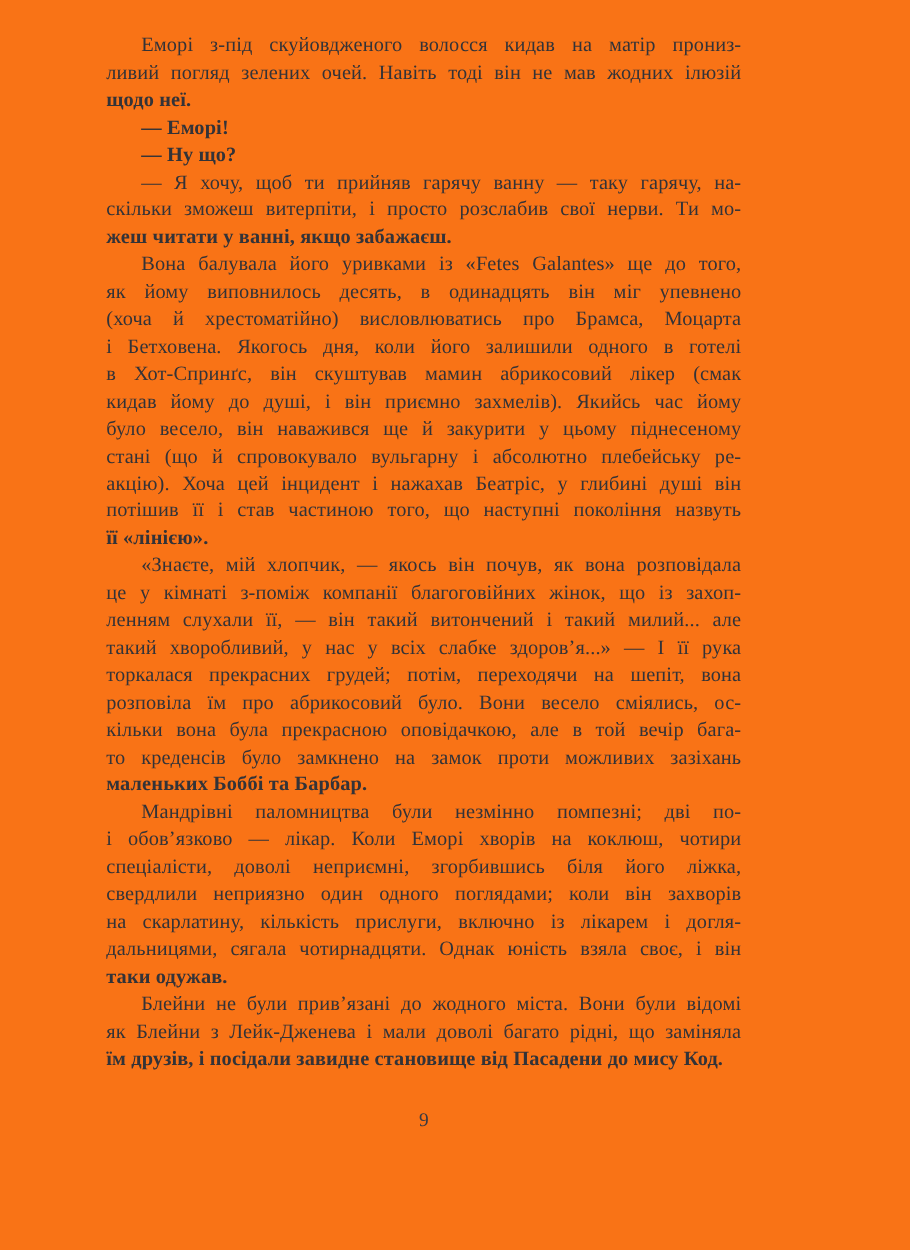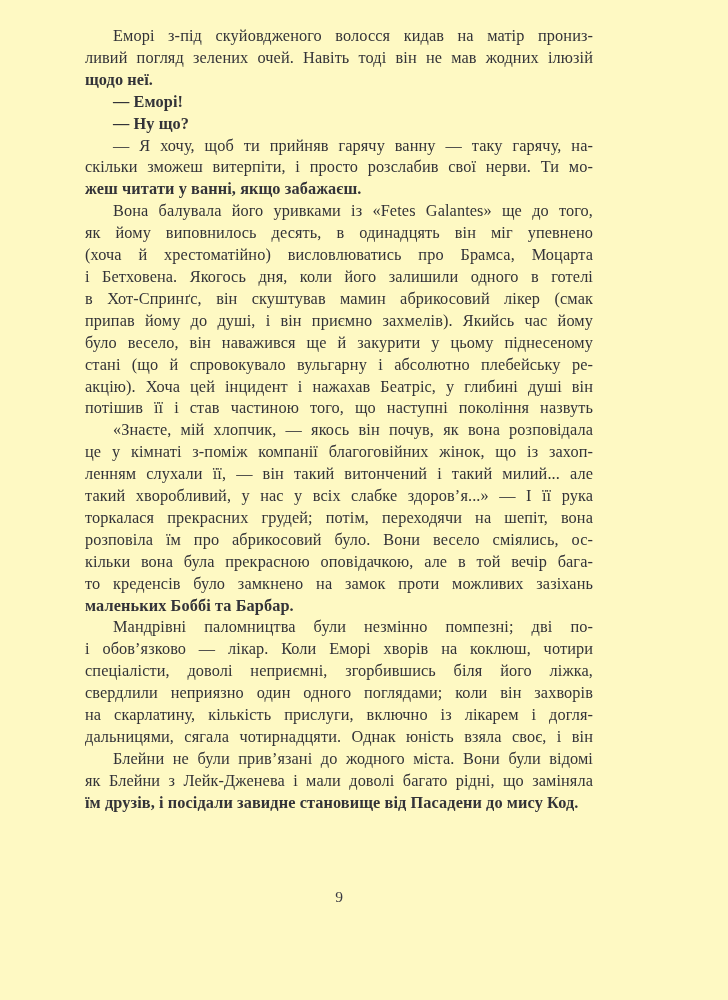--- a/index.html
+++ b/index.html
@@ -4,21 +4,21 @@
 <style>
   html, body { margin: 0; padding: 0; }
   body {
     width: 728px; height: 1000px;
     background: #ffffff;
     font-family: "Liberation Serif", "DejaVu Serif", serif;
   }
   .page {
     position: relative;
     width: 728px; height: 1000px;
-    background: #fef9c3;
+    background: #f97316;
     overflow: hidden;
   }
   .textblock {
     position: absolute;
     left: 85px; top: 25px;
     width: 508px;
     font-size: 16.3px;
     line-height: 21.9px;
     color: #333338;
     letter-spacing: 0.1px;
@@ -64,44 +64,46 @@
         <div class="line indent">— Я хочу, щоб ти прийняв гарячу ванну — таку гарячу, на-</div>
         <div class="line">скільки зможеш витерпіти, і просто розслабив свої нерви. Ти мо-</div>
         <div class="line last">жеш читати у ванні, якщо забажаєш.</div>
       </div>
       <div class="para">
         <div class="line indent">Вона балувала його уривками із «Fetes Galantes» ще до того,</div>
         <div class="line">як йому виповнилось десять, в одинадцять він міг упевнено</div>
         <div class="line">(хоча й хрестоматійно) висловлюватись про Брамса, Моцарта</div>
         <div class="line">і Бетховена. Якогось дня, коли його залишили одного в готелі</div>
         <div class="line">в Хот-Спринґс, він скуштував мамин абрикосовий лікер (смак</div>
-        <div class="line">припав йому до душі, і він приємно захмелів). Якийсь час йому</div>
+        <div class="line">кидав йому до душі, і він приємно захмелів). Якийсь час йому</div>
         <div class="line">було весело, він наважився ще й закурити у цьому піднесеному</div>
         <div class="line">стані (що й спровокувало вульгарну і абсолютно плебейську ре-</div>
         <div class="line">акцію). Хоча цей інцидент і нажахав Беатріс, у глибині душі він</div>
         <div class="line">потішив її і став частиною того, що наступні покоління назвуть</div>
+        <div class="line last">її «лінією».</div>
       </div>
       <div class="para">
         <div class="line indent">«Знаєте, мій хлопчик, — якось він почув, як вона розповідала</div>
         <div class="line">це у кімнаті з-поміж компанії благоговійних жінок, що із захоп-</div>
         <div class="line">ленням слухали її, — він такий витончений і такий милий... але</div>
         <div class="line">такий хворобливий, у нас у всіх слабке здоров’я...» — І її рука</div>
         <div class="line">торкалася прекрасних грудей; потім, переходячи на шепіт, вона</div>
         <div class="line">розповіла їм про абрикосовий було. Вони весело сміялись, ос-</div>
         <div class="line">кільки вона була прекрасною оповідачкою, але в той вечір бага-</div>
         <div class="line">то креденсів було замкнено на замок проти можливих зазіхань</div>
         <div class="line last">маленьких Боббі та Барбар.</div>
       </div>
       <div class="para">
         <div class="line indent">Мандрівні паломництва були незмінно помпезні; дві по-</div>
         <div class="line">і обов’язково — лікар. Коли Еморі хворів на коклюш, чотири</div>
         <div class="line">спеціалісти, доволі неприємні, згорбившись біля його ліжка,</div>
         <div class="line">свердлили неприязно один одного поглядами; коли він захворів</div>
         <div class="line">на скарлатину, кількість прислуги, включно із лікарем і догля-</div>
         <div class="line">дальницями, сягала чотирнадцяти. Однак юність взяла своє, і він</div>
+        <div class="line last">таки одужав.</div>
       </div>
       <div class="para">
         <div class="line indent">Блейни не були прив’язані до жодного міста. Вони були відомі</div>
         <div class="line">як Блейни з Лейк-Дженева і мали доволі багато рідні, що заміняла</div>
         <div class="line last">їм друзів, і посідали завидне становище від Пасадени до мису Код.</div>
       </div>
     </div>
   <div class="folio">9</div>
 </div>
 

